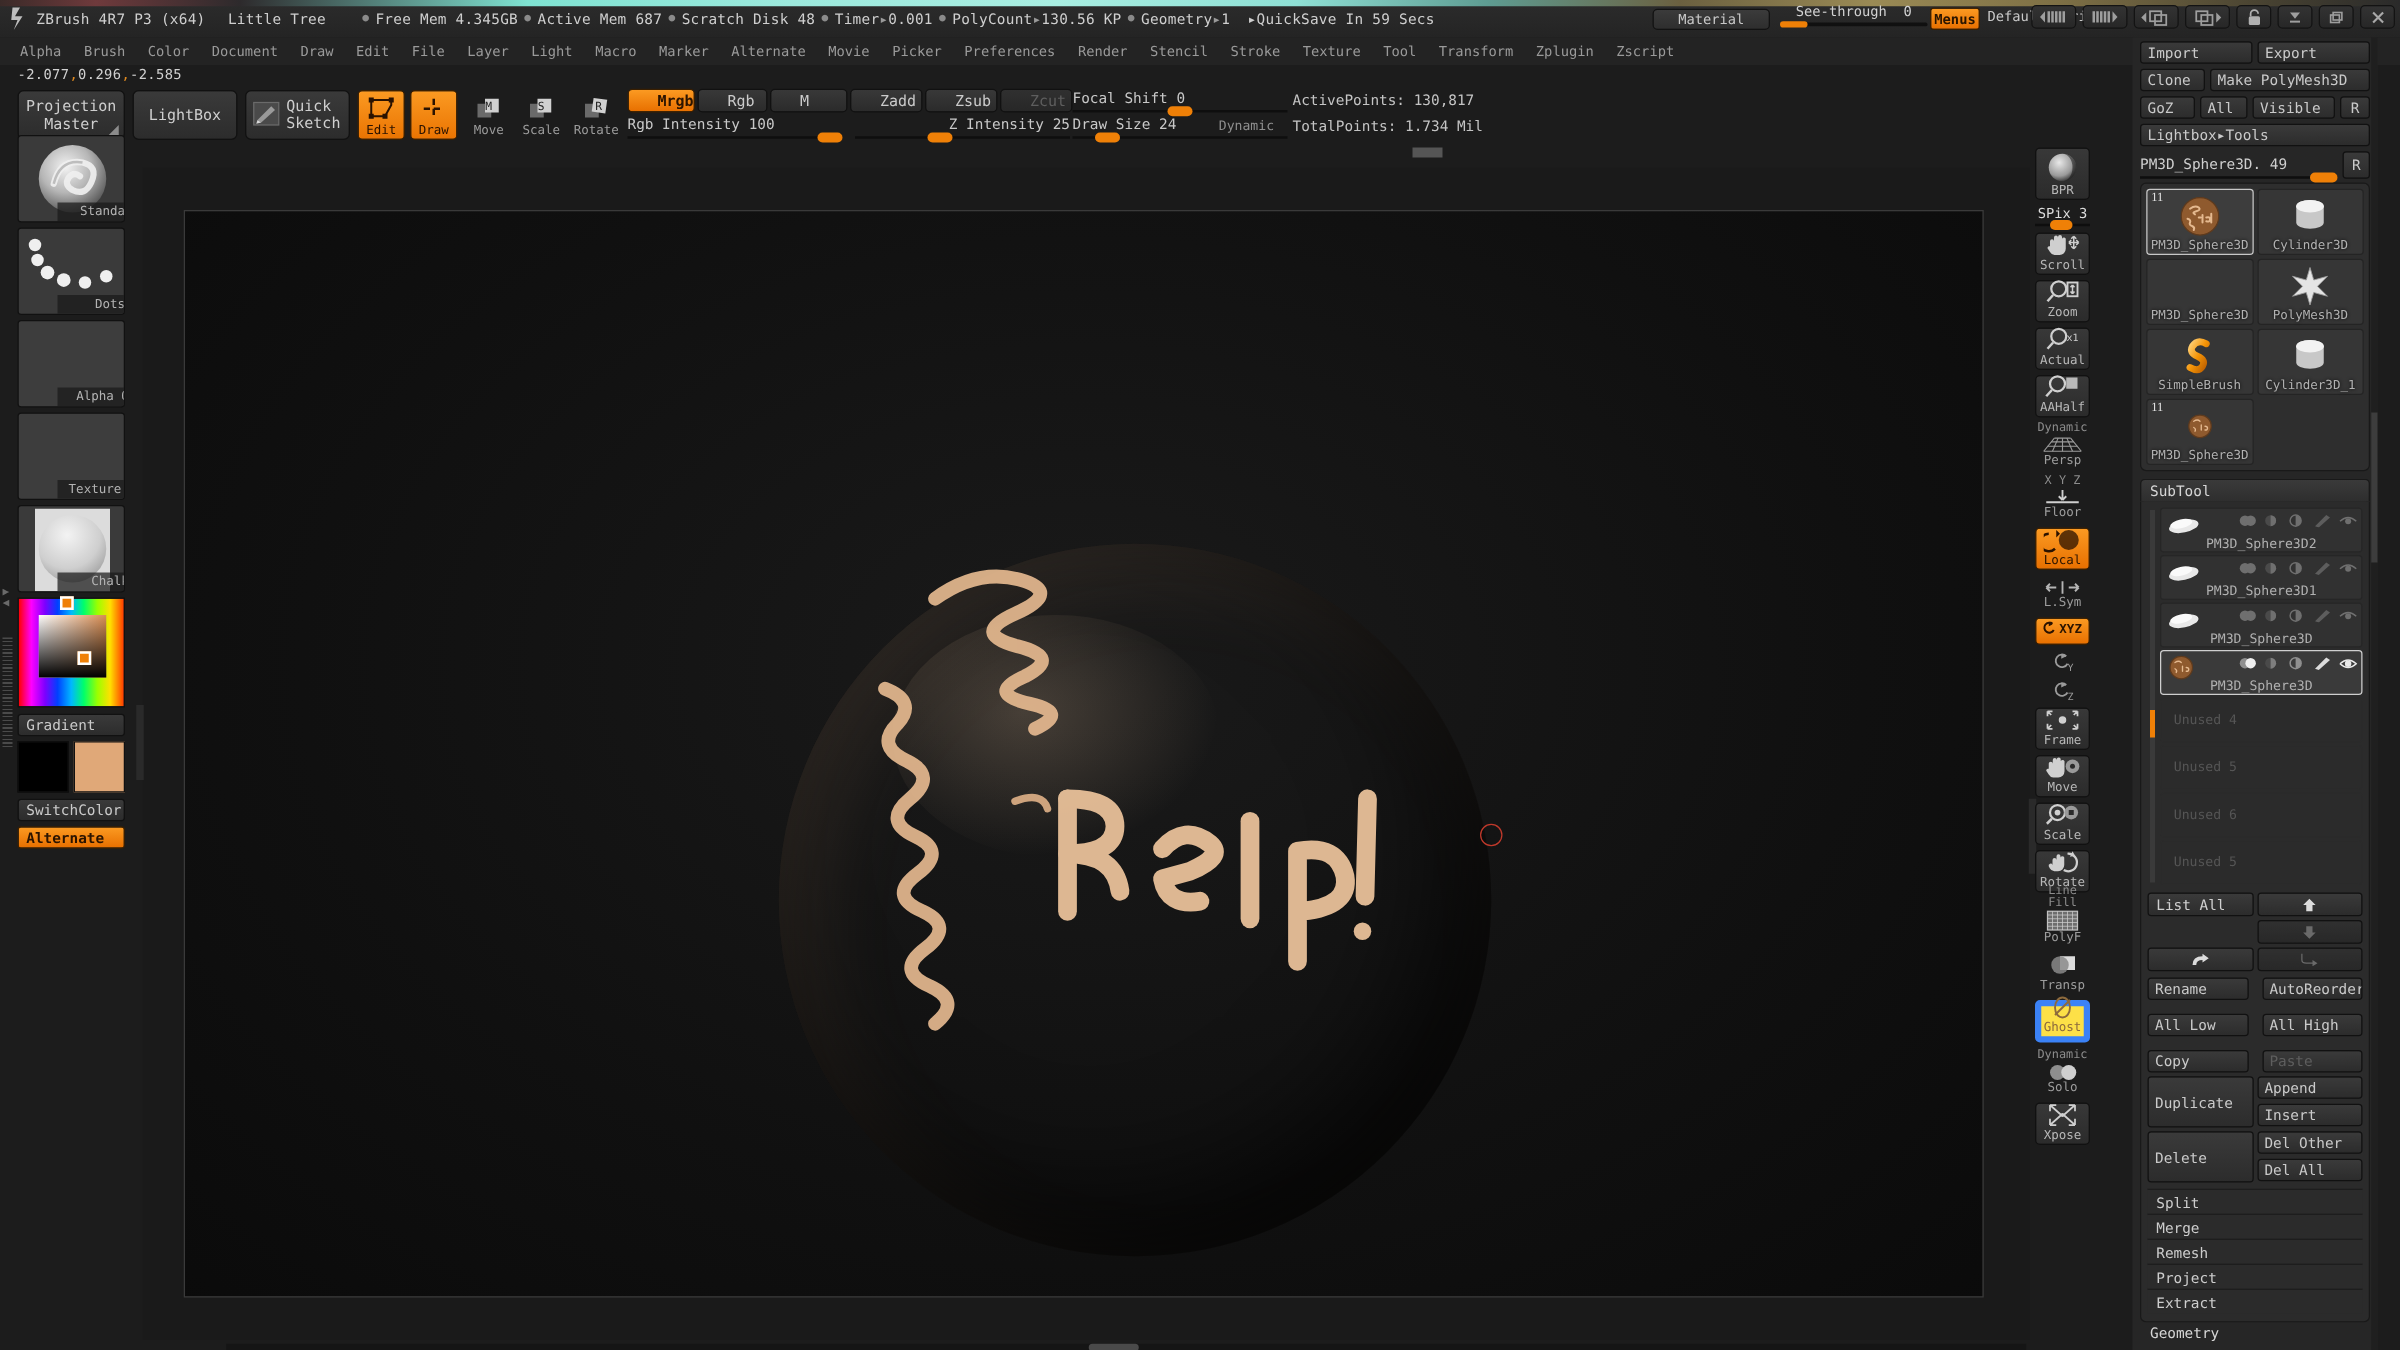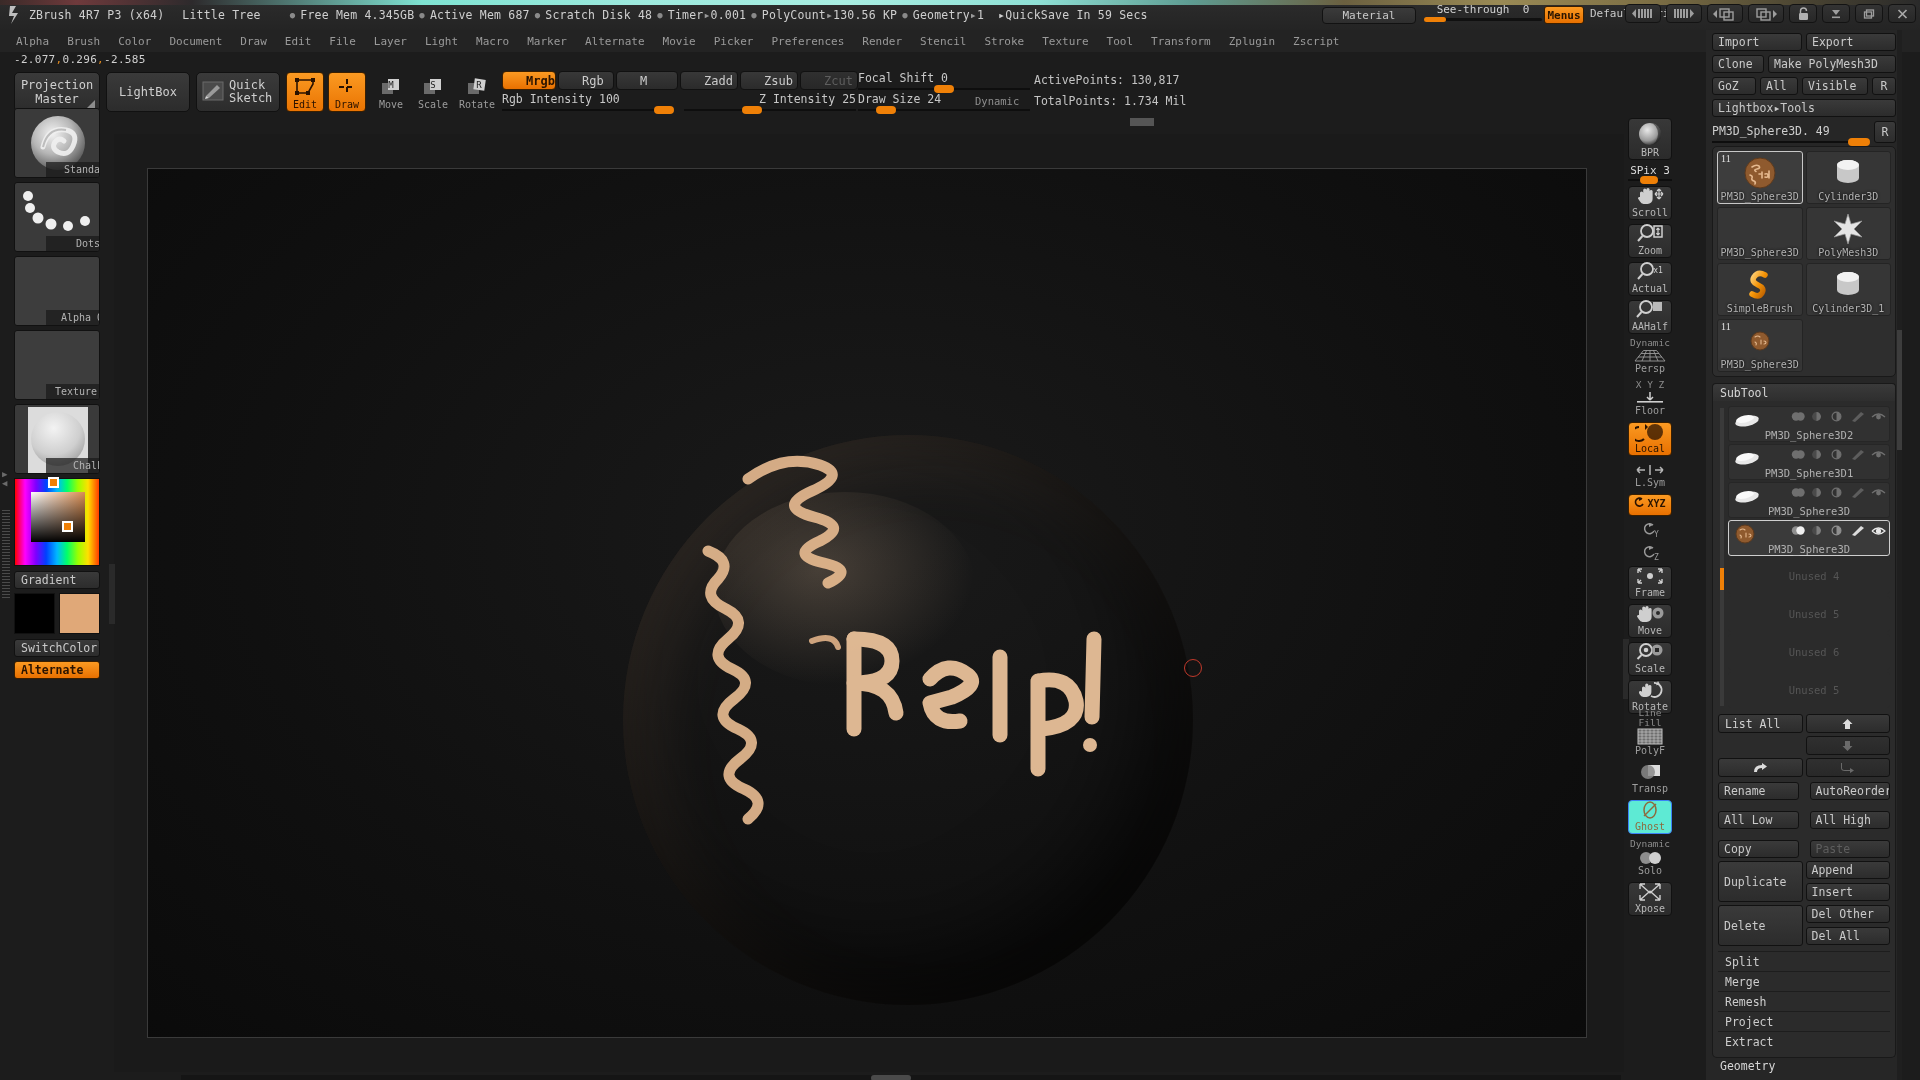--- a/index.html
+++ b/index.html
@@ -194,21 +194,21 @@
   
   .rshelf{position:absolute;left:1626px;top:118px;width:48px;}
   .rbtn{
     width:44px;margin:0 auto 4px;border-radius:4px;position:relative;
     display:flex;flex-direction:column;align-items:center;justify-content:flex-end;
     font-size:10px;padding-bottom:1px;
     background:linear-gradient(#383838,#2b2b2b);border:1px solid #111;color:#b8b8b8;
   }
   .rbtn.flat{background:transparent;border:1px solid transparent;color:#9d9d9d;}
   .rbtn.on{background:linear-gradient(#fb9a22,#e87000);border:1px solid #3a1f00;color:#2b1400;}
-  .rbtn.ghost{background:#5eead4;border:1px solid #3b82f6;color:#8d6a3d;}
+  .rbtn.ghost{background:#fde047;border:5px solid #3b82f6;color:#8d6a3d;}
   .r-ico{height:24px;display:flex;align-items:center;justify-content:center;}
   .r-top{font-size:9.5px;color:#8c8c8c;text-align:center;line-height:10px;}
   .rslider{width:44px;margin:0 auto 5px;}
   .rslider .lbl{font-size:11px;color:#dcdcdc;text-align:center;}
   .rs-track{position:relative;height:2px;background:#0e0e0e;margin-top:2px;}
   .rs-knob{position:absolute;left:12px;top:-3px;width:18px;height:8px;background:#ef8007;border-radius:4px;}
   .rot-ico{width:44px;margin:0 auto 3px;height:20px;display:flex;align-items:center;justify-content:center;color:#9a9a9a;font-size:11px;}
 
   
   .rpanel{position:absolute;left:1706px;top:30px;width:196px;height:1050px;background:#262626;}
@@ -254,21 +254,21 @@
   .strow{
     height:36px;position:relative;background:#313131;border:1px solid #262626;border-radius:3px;
     margin-bottom:2px;
   }
   .strow.sel{border:1px solid #cfcfcf;background:#3a3a3a;}
   .strow.unused{background:#2b2b2b;border-color:#2b2b2b;}
   .strow .thumb{position:absolute;left:4px;top:3px;width:28px;height:20px;}
   .strow .nm{
     position:absolute;left:0;right:0;bottom:0;text-align:center;font-size:10.5px;color:#b0b0b0;
   }
-  .strow.unused .nm{text-align:center;padding-left:10px;bottom:11px;color:#555;}
+  .strow.unused .nm{text-align:left;padding-left:10px;bottom:11px;color:#555;}
   .sticons{position:absolute;left:62px;top:4px;display:flex;gap:5px;align-items:center;}
   .sti{width:15px;height:11px;display:flex;align-items:center;}
 
   .nav4{display:grid;grid-template-columns:1fr 1fr;gap:3px;}
   .navb{
     height:19px;border-radius:3px;background:linear-gradient(#3a3a3a,#2c2c2c);border:1px solid #111;
     display:flex;align-items:center;justify-content:center;color:#d0d0d0;font-size:12px;
   }
   .navb.dim{color:#5a5a5a;background:linear-gradient(#303030,#282828);}
   .listall{

